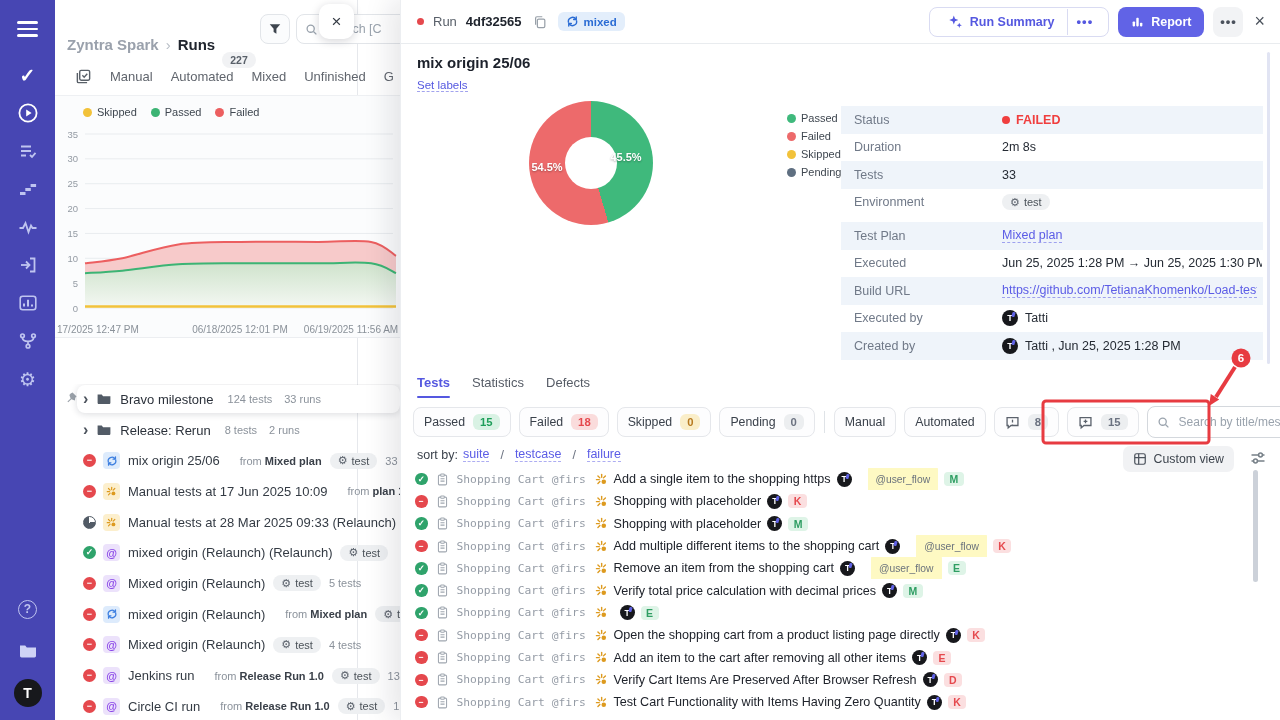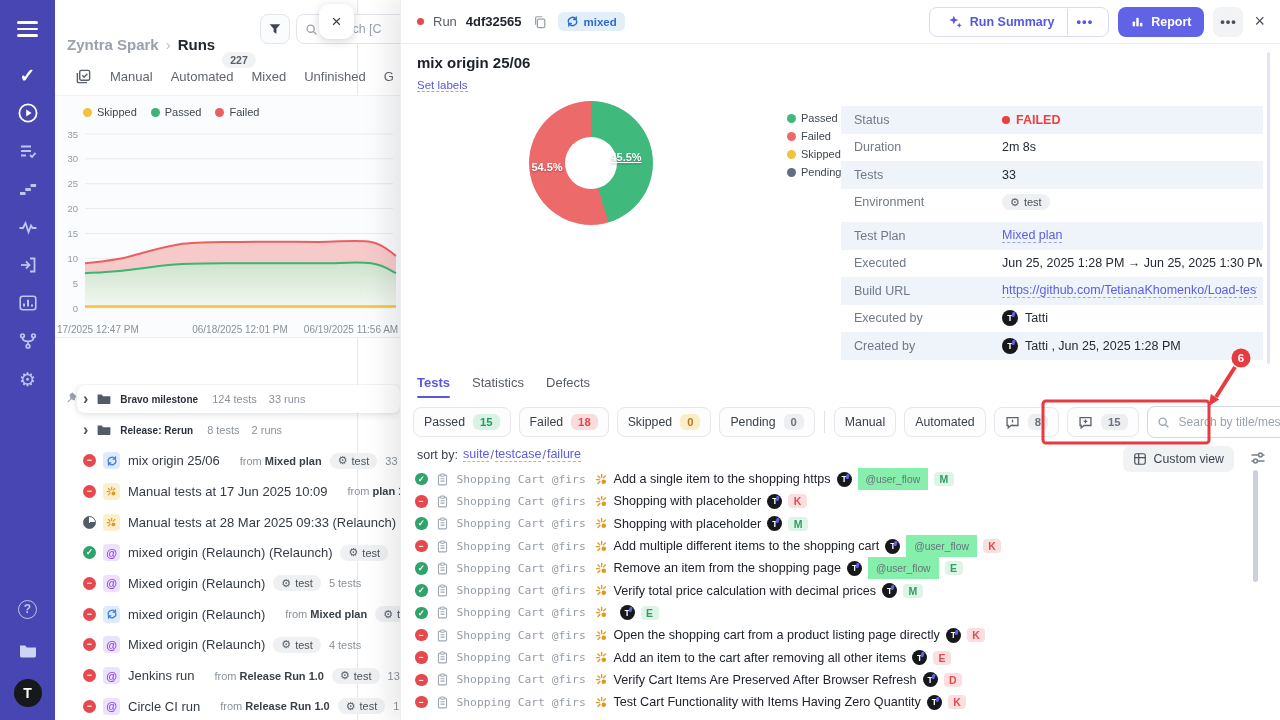--- a/index.html
+++ b/index.html
@@ -38,21 +38,21 @@
   .lg-item{display:flex;align-items:center;gap:5px;font-size:11px;color:#3f4750;}
   .lg-dot{width:9px;height:9px;border-radius:50%;flex:none;}
   #trend-chart{position:absolute;left:0;top:26px;}
   
   #runs-list{position:absolute;left:0;top:384px;width:345px;height:336px;overflow:hidden;}
   .run-row{position:relative;height:30.7px;display:flex;align-items:center;padding-left:28px;white-space:nowrap;overflow:hidden;cursor:pointer;}
   .run-row.card{background:#fff;border-radius:8px;box-shadow:0 1px 7px rgba(25,30,50,.16);margin-left:22px;padding-left:6px;height:28px;margin-top:1px;margin-bottom:1.7px;}
   .pin-wrap{position:absolute;left:10px;top:390px;}
   .chev{font-size:16px;font-weight:bold;color:#4b525c;margin-right:8px;line-height:1;}
   .fold-ic{margin-right:8px;display:flex;}
-  .fold-name{font-size:10px;font-weight:bold;color:#2b313a;}
+  .fold-name{font-size:13px;font-weight:normal;color:#2b313a;}
   .fold-meta{font-size:11px;color:#8b929b;margin-left:14px;display:flex;gap:12px;}
   .st-ic{width:13px;height:13px;border-radius:50%;color:#fff;font-size:9px;font-weight:bold;display:inline-flex;align-items:center;justify-content:center;flex:none;line-height:1;}
   .st-passed{background:#2fa36b;}
   .st-failed{background:#e5484d;}
   .st-aborted{background:conic-gradient(#fff 0 25%, #525b66 25% 100%);border:1px solid #525b66;}
   .type-ic{width:17px;height:17px;border-radius:4px;display:inline-flex;align-items:center;justify-content:center;margin-left:7px;margin-right:8px;flex:none;}
   .type-mixed{background:#ddebfc;}
   .type-manual{background:#fcefcd;}
   .type-auto{background:#ece2fb;color:#8a46e8;font-weight:bold;font-size:11px;}
   .run-name{font-size:13px;color:#343b44;}
@@ -126,21 +126,21 @@
 
   
   #tests-list{position:absolute;left:0;top:468px;width:860px;}
   .t-row{display:flex;align-items:center;height:22.3px;padding-left:14px;white-space:nowrap;overflow:hidden;cursor:pointer;}
   .t-row .st-ic{width:12.5px;height:12.5px;font-size:8.5px;}
   .t-clip{margin-left:8px;display:flex;flex:none;}
   .t-suite{margin-left:8px;width:128px;flex:none;font-family:"DejaVu Sans Mono",monospace;font-size:11.3px;color:#959ca6;overflow:hidden;}
   .t-burst{margin-left:10px;margin-right:6px;display:flex;flex:none;}
   .t-title{font-size:12.6px;color:#20242c;}
   .t-row .avatar{width:15px;height:15px;font-size:8.5px;margin-left:6px;}
-  .t-tag{margin-left:6px;background:#86efac;color:#6a727c;border-radius:8px;padding:12px 8px;font-size:10.3px;}
+  .t-tag{margin-left:16px;background:#fef9c3;color:#6a727c;border-radius:8px;padding:12px 8px;font-size:10.3px;}
   .t-badge{margin-left:6px;font-size:10.5px;font-weight:bold;border-radius:4px;padding:1px 5.5px;}
   .bg-green{background:#def4e7;color:#2f9e63;}
   .bg-red{background:#fbdfe0;color:#e5484d;}
 
   .vscroll1{position:absolute;left:866px;top:52px;width:3px;height:312px;background:#e1e4f3;border-radius:2px;}
   .vscroll2{position:absolute;left:852px;top:470px;width:5px;height:112px;background:#ccd1d9;border-radius:3px;}
 
   #annotation-overlay{position:absolute;left:0;top:0;width:1280px;height:720px;pointer-events:none;z-index:50;}
 </style>
 </head>
@@ -491,21 +491,21 @@
       <button class="btn-dots">•••</button>
       <button class="btn-x">×</button>
     </div>
 
     <div id="rp-title">mix origin 25/06</div>
     <span id="set-labels">Set labels</span>
 
     <div id="donut-wrap">
       <div id="donut-ring" style="background: conic-gradient(rgb(63, 185, 124) 0deg, rgb(63, 185, 124) 45.5%, rgb(237, 106, 107) 45.5%, rgb(237, 106, 107) 100%);"></div>
       <div id="donut-hole"></div>
-      <span class="donut-lbl" style="left:97px;top:56px;text-decoration:underline;">45.5%</span>
+      <span class="donut-lbl" style="left:97px;top:56px;">45.5%</span>
       <span class="donut-lbl" style="left:18px;top:66px;">54.5%</span>
     </div>
     <div id="donut-legend">
         <span class="lg-item">
           <span class="lg-dot" style="background:#3fb97c"></span>
           <span>Passed</span>
         </span>
         <span class="lg-item">
           <span class="lg-dot" style="background:#ed6a6b"></span>
           <span>Failed</span>
@@ -635,21 +635,21 @@
               <circle cx="7" cy="7" r="4.4"></circle>
               <path d="M10.4 10.4 14 14"></path>
             </svg>
           </span>
           <input placeholder="Search by title/message" style="">
         </div>
       </div>
 
     <div id="sort-row">
       <span>sort by:</span>
-      <span id="sort-links" style="display:flex;gap:1px;align-items:center;">
+      <span id="sort-links" style="display:flex;gap:11px;align-items:center;">
           <span class="sort-link">suite</span>
           <span class="sort-sep">/</span>
           <span class="sort-link">testcase</span>
           <span class="sort-sep">/</span>
           <span class="sort-link">failure</span>
         </span>
     </div>
     <button id="custom-view">
       <span style="display:flex;">
         <svg width="14" height="14" viewBox="0 0 16 16" fill="none" stroke="#4b525c" stroke-width="1.4">
@@ -789,21 +789,21 @@
               <g stroke="#dd9a1e" stroke-width="1.7" stroke-linecap="round">
                 <path d="M8.2 1.8v3.4"></path>
                 <path d="M1.8 8.2h3.4"></path>
                 <path d="M3.6 3.6l2.4 2.4"></path>
                 <path d="M12.8 3.6l-2.4 2.4"></path>
                 <path d="M3.6 12.8l2.4-2.4"></path>
               </g>
               <circle cx="10.8" cy="10.8" r="2.8" fill="#dd9a1e"></circle>
             </svg>
           </span>
-          <span class="t-title">Remove an item from the shopping page</span>
+          <span class="t-title">Remove an item from the shopping cart</span>
           <span class="avatar" style="width:15px;height:15px;font-size:8.5px;">T<i></i></span>
           <span class="t-tag">@user_flow</span>
           <span class="t-badge bg-green">E</span>
         </div>
         <div class="t-row">
           <span class="st-ic st-passed ">✓</span>
           <span class="t-clip">
             <svg width="13" height="13" viewBox="0 0 16 16" fill="none" stroke="#a0a7b0" stroke-width="1.3">
               <rect x="3" y="2.6" width="10" height="12" rx="1.5"></rect>
               <rect x="5.8" y="1.2" width="4.4" height="2.8" rx="0.9" fill="#fff"></rect>

